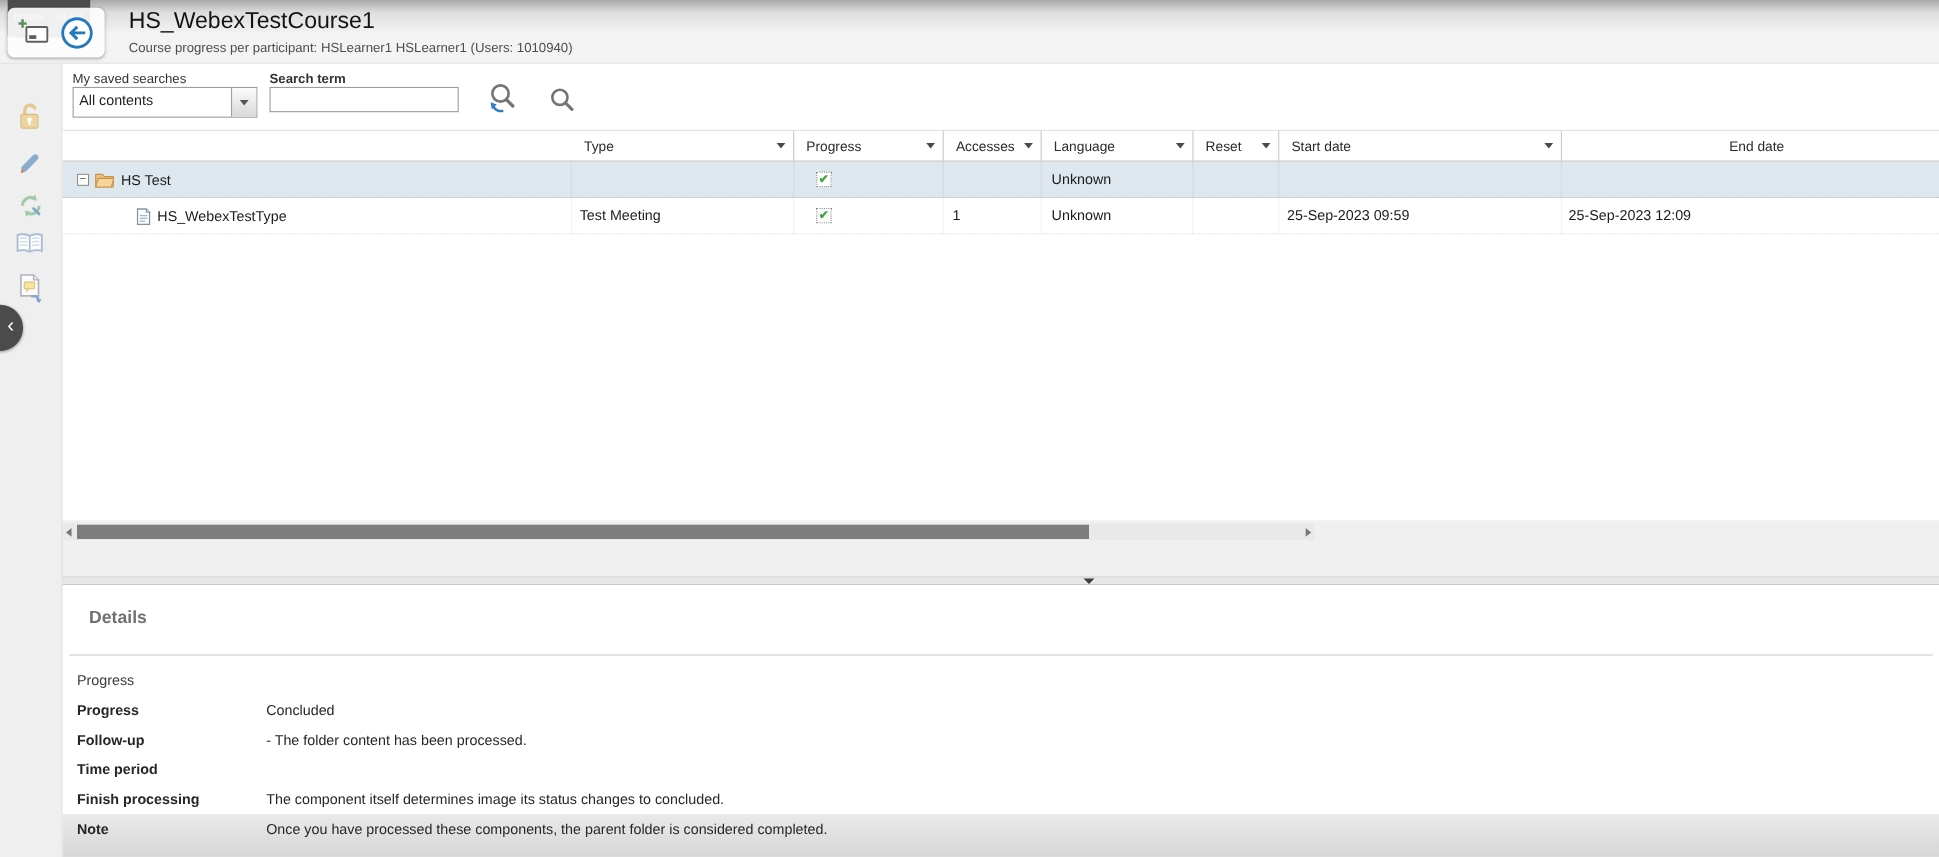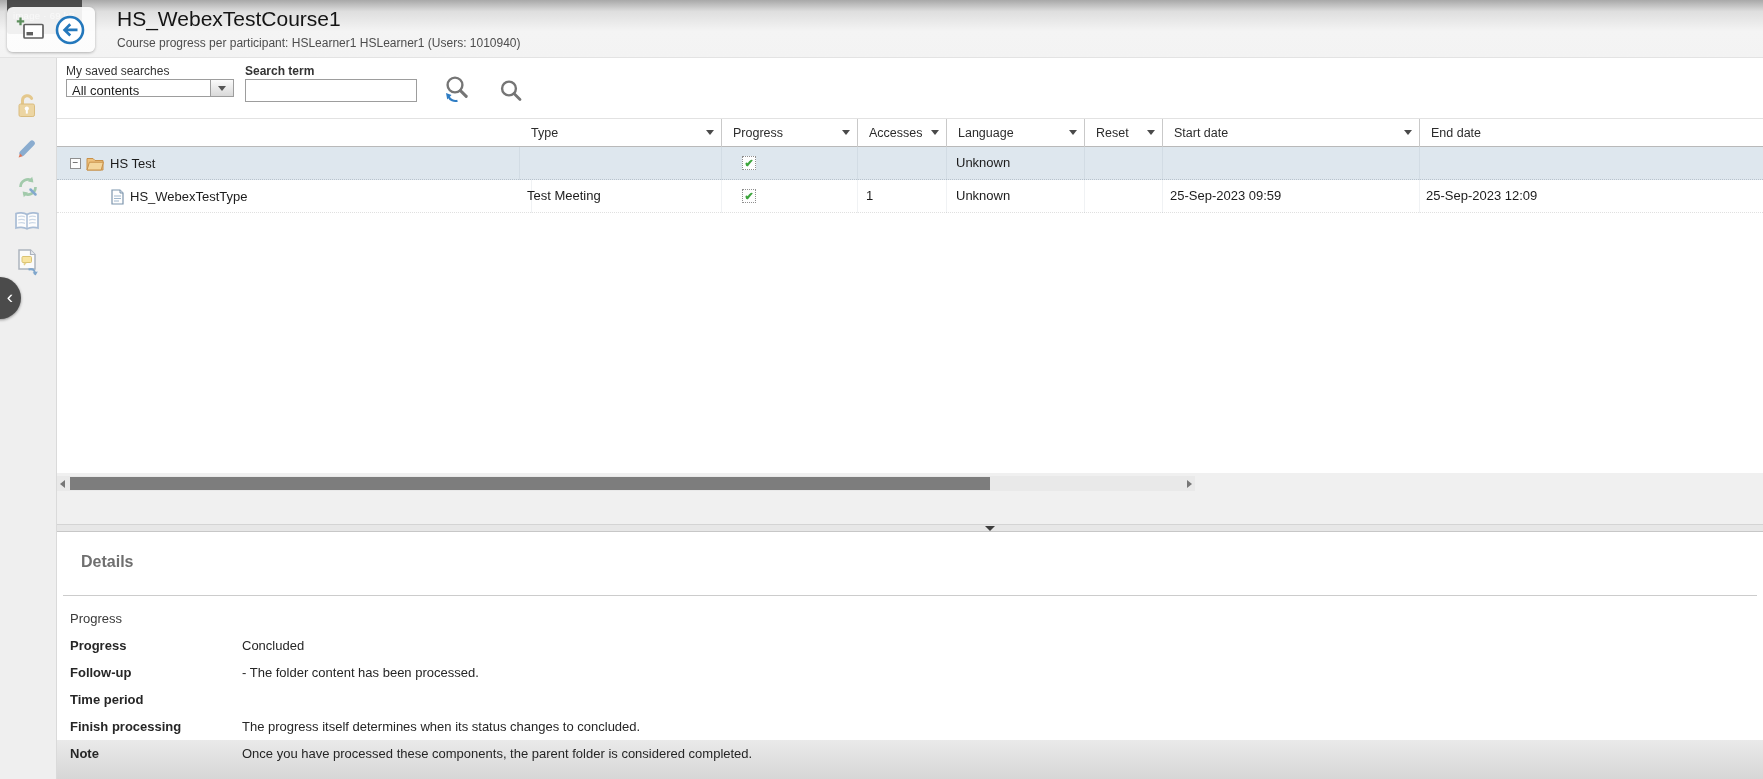--- a/index.html
+++ b/index.html
@@ -31,21 +31,21 @@
   #si-lock{top:36px;} #si-pencil{top:79px;} #si-hist{top:117px;}
   #si-book{top:154px;left:13px;} #si-report{top:191px;}
   #panel-toggle{position:absolute;left:-21px;top:277px;width:42px;height:42px;border-radius:50%;
     background:#4b4b4b;box-shadow:0 1px 3px rgba(0,0,0,.4);z-index:7;
     color:#fff;font-size:19px;line-height:40px;text-align:right;padding-right:8px;box-sizing:border-box;}
   
   #main{position:absolute;left:57px;top:57px;width:1706px;height:722px;background:#f0f0f0;}
   #grid-pane{position:absolute;left:0;top:0;width:1706px;height:416px;background:#fff;}
   .flabel{position:absolute;top:7px;font-size:12px;color:#333;}
   #lbl-saved{left:9px;} #lbl-term{left:188px;font-weight:bold;}
-  #dd-saved{position:absolute;left:9px;top:22px;width:168px;height:18px;box-sizing:border-box;
+  #dd-saved{position:absolute;left:9px;top:22px;width:168px;height:28px;box-sizing:border-box;
     border:1px solid #9d9d9d;background:#fff;display:flex;}
   #dd-saved .dd-text{flex:1;font-size:13px;color:#1e1e1e;line-height:21px;padding-left:5px;
     white-space:nowrap;overflow:hidden;}
   #dd-saved .dd-btn{width:22px;border-left:1px solid #9d9d9d;
     background:linear-gradient(#fbfbfb,#d9d9d9);position:relative;}
   .tri-dn{width:0;height:0;border-left:4.5px solid transparent;border-right:4.5px solid transparent;
     border-top:5px solid #555;position:absolute;left:50%;top:50%;margin:-2px 0 0 -4.5px;}
   #inp-term{position:absolute;left:188px;top:22px;width:172px;height:23px;box-sizing:border-box;
     border:1px solid #9d9d9d;font-size:13px;padding:0 4px;font-family:"Liberation Sans",sans-serif;}
   #btn-search-reset{position:absolute;left:383px;top:16px;}
@@ -59,21 +59,21 @@
     border-left:4px solid transparent;border-right:4px solid transparent;border-top:5px solid #4a4a4a;}
   .c0{left:0;width:463px;} .c1{left:463px;width:202px;} .c2{left:665px;width:136px;}
   .c3{left:801px;width:89px;} .c4{left:890px;width:138px;} .c5{left:1028px;width:78px;}
   .c6{left:1106px;width:257px;} .c7{left:1363px;width:343px;}
   .trow{position:absolute;left:0;width:1706px;height:33px;}
   #row-0{top:90px;background:#dee7ee;border-bottom:1px dotted #b7c2cc;box-sizing:border-box;}
   #row-1{top:123px;background:#fff;border-bottom:1px dotted #e0e0e0;box-sizing:border-box;}
   .rcell{position:absolute;top:0;height:33px;line-height:32px;font-size:13px;color:#1c1c1c;
     padding-left:11px;box-sizing:border-box;border-right:1px solid rgba(110,130,150,.10);white-space:nowrap;}
   .comp-cell{display:flex;align-items:center;padding-left:13px;}
-  #row-1 .comp-cell{padding-left:42px;margin-left:12px;}
+  #row-1 .comp-cell{padding-left:67px;}
   .expander{width:11px;height:11px;box-sizing:border-box;border:1px solid #8f8f8f;background:#fdfdfd;
     font-size:10px;line-height:8px;text-align:center;color:#444;margin-right:5px;flex:0 0 auto;}
   .row-ic{margin-right:6px;flex:0 0 auto;display:block;}
   .chk{width:14px;height:14px;box-sizing:border-box;border:1px dotted #8f8f8f;background:#fefefe;
     margin-top:9px;margin-left:9px;text-align:center;line-height:12px;font-size:11px;font-weight:bold;color:#3da53d;}
   .pl8{padding-left:8px;} .pl7{padding-left:7px;} .pl9{padding-left:9px;} .pl6{padding-left:6px;}
   
   #hscroll{position:absolute;left:0;top:419px;width:1138px;height:15px;background:#e9e9e9;}
   .sarr{position:absolute;top:0;width:13px;height:15px;background:#e9e9e9;}
   #sarr-l{left:0;} #sarr-r{right:0;}
@@ -197,21 +197,21 @@
       </svg>
     </span>
 
     <div id="thead">
       <div class="hcell c1"><span>Type</span><i class="hfilter"></i></div>
       <div class="hcell c2"><span>Progress</span><i class="hfilter"></i></div>
       <div class="hcell c3"><span>Accesses</span><i class="hfilter"></i></div>
       <div class="hcell c4"><span>Language</span><i class="hfilter"></i></div>
       <div class="hcell c5"><span>Reset</span><i class="hfilter"></i></div>
       <div class="hcell c6"><span>Start date</span><i class="hfilter"></i></div>
-      <div class="hcell c7" style="border-right:none;"><span>End date</span></div>
+      <div class="hcell c7" style="border-right:none;text-align:center;"><span>End date</span></div>
     </div>
 
     <div class="trow" id="row-0">
       <div class="rcell c0 comp-cell">
         <span class="expander">−</span>
         <svg class="row-ic" width="18" height="15" viewBox="0 0 18 15">
           <path d="M1 2.5 h6 l2 2 h8 v9.5 H1 z" fill="#eec17c" stroke="#c8914a"></path>
           <path d="M1 14 L3.4 6.2 H17.4 L15.2 14 Z" fill="#f4d69c" stroke="#c8914a"></path>
         </svg>
         <span>HS Test</span>
@@ -272,20 +272,20 @@
     </div>
     <div class="drow">
       <span class="dlabel">Follow-up</span>
       <span class="dval">- The folder content has been processed.</span>
     </div>
     <div class="drow">
       <span class="dlabel">Time period</span>
     </div>
     <div class="drow">
       <span class="dlabel">Finish processing</span>
-      <span class="dval">The progress itself determines when its status changes to concluded.</span>
+      <span class="dval">The component itself determines image its status changes to concluded.</span>
     </div>
     <div class="drow" id="drow-note">
       <span class="dlabel">Note</span>
       <span class="dval">Once you have processed these components, the parent folder is considered completed.</span>
     </div>
   </div>
 </div>
 
 </body></html>

